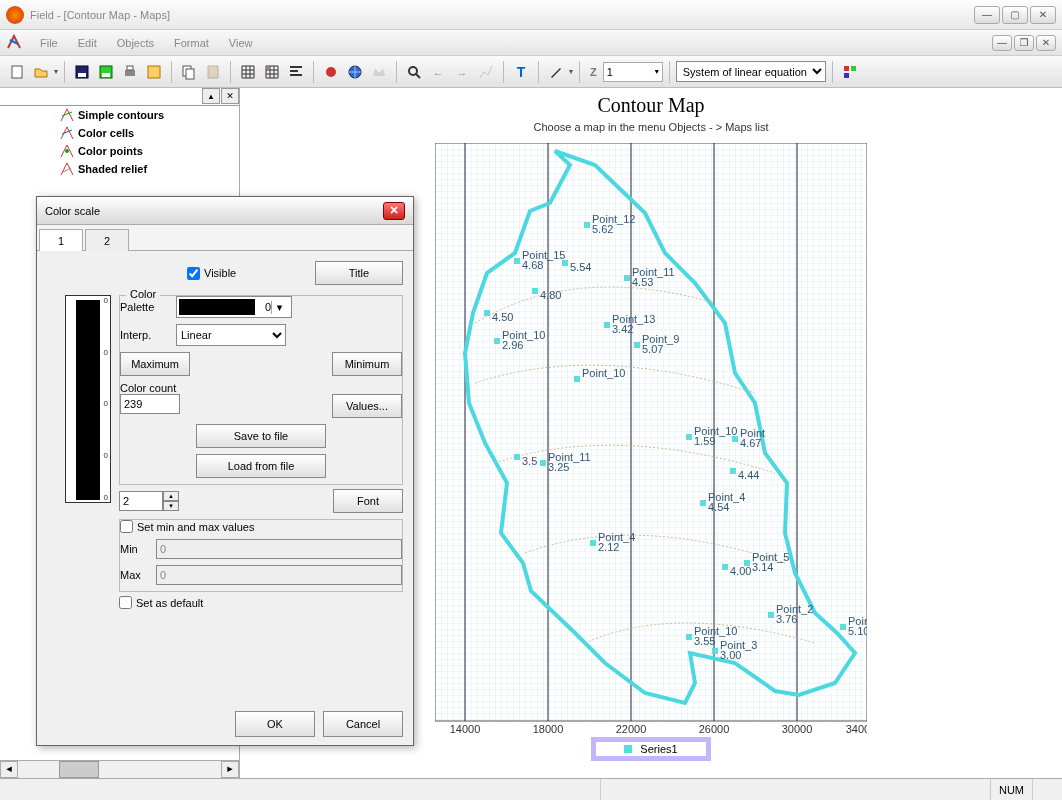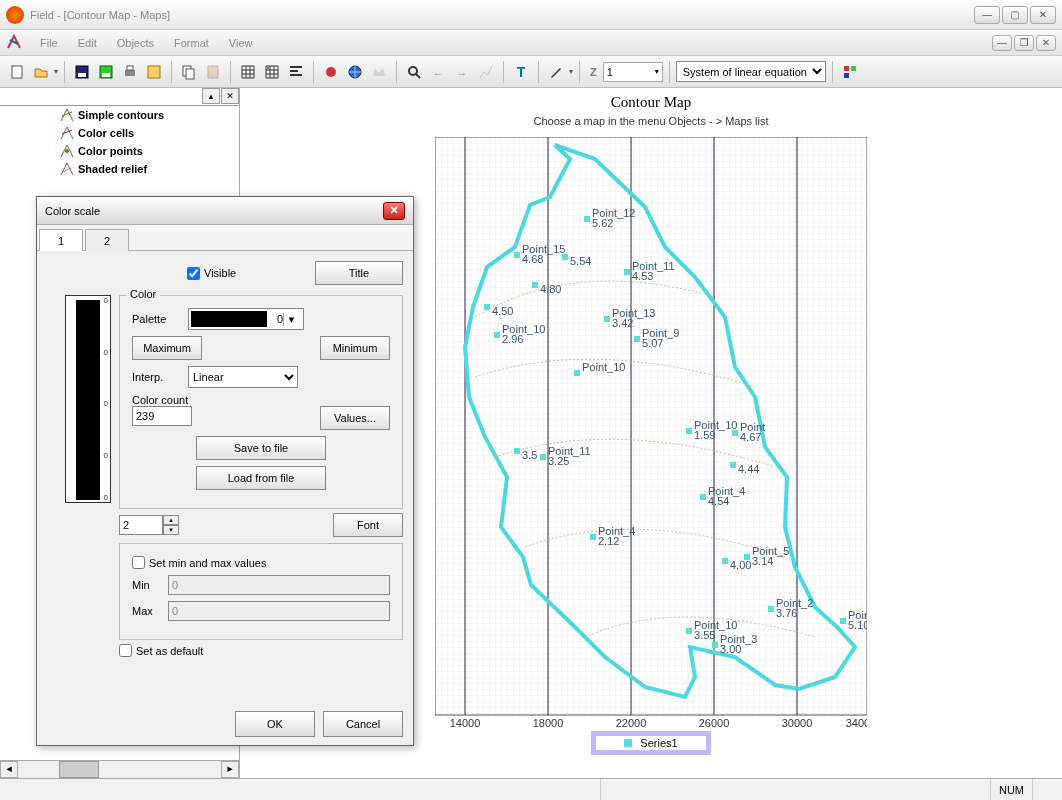--- a/index.html
+++ b/index.html
@@ -44,21 +44,21 @@
 .dlg-title { height:28px; background:linear-gradient(#fff,#d8d8d8); display:flex; align-items:center; padding:0 8px; border-bottom:1px solid #aaa; }
 .dlg-close { margin-left:auto; width:22px; height:18px; background:linear-gradient(#f77,#c22); border:1px solid #800; border-radius:3px; color:#fff; display:flex; align-items:center; justify-content:center; font-weight:bold; }
 .dlg-tabs { height:26px; display:flex; border-bottom:1px solid #aaa; background:#f4f4f4; padding-top:4px; }
 .dlg-tab { width:44px; height:22px; border:1px solid #aaa; border-bottom:none; margin-left:2px; background:#fff; display:flex; align-items:center; justify-content:center; }
 .dlg-tab.inactive { background:#eee; }
 .dlg-body { padding:10px; }
 .dlg-row { display:flex; align-items:center; margin-bottom:6px; gap:6px; }
 .dlg-check { display:flex; align-items:center; gap:4px; }
 .dlg-btn { height:24px; border:1px solid #888; background:linear-gradient(#fff,#e0e0e0); padding:0 10px; min-width:70px; }
 .dlg-btn.wide { min-width:88px; }
-.fieldset { border:1px solid #bbb; padding:12px; margin:4px 0; position:relative; }
+.fieldset { border:1px solid #bbb; padding:0; margin:4px 0; position:relative; }
 .fieldset > .legend { position:absolute; top:-8px; left:6px; background:#f0f0f0; padding:0 4px; font-size:11px; }
 .dlg-input { height:20px; border:1px solid #888; background:#fff; padding:0 3px; }
 .dlg-input.ro { background:#eee; color:#888; }
 .dlg-select { height:22px; border:1px solid #888; background:#fff; width:110px; }
 .palette-sel { display:flex; align-items:center; border:1px solid #888; width:116px; height:22px; background:#fff; }
 .palette-sel .swatch { width:76px; height:16px; background:#000; margin:0 2px; }
 .palette-sel .num { width:14px; text-align:right; }
 .palette-sel .drop { width:16px; text-align:center; border-left:1px solid #aaa; }
 .spinner { display:flex; }
 .spinner input { width:44px; height:20px; border:1px solid #888; padding:0 3px; }
@@ -66,21 +66,21 @@
 .spinner .spins div { width:16px; height:10px; border:1px solid #888; background:#eee; font-size:7px; text-align:center; line-height:8px; }
 .grad-preview { width:46px; height:208px; border:1px solid #333; background:#fff; position:relative; margin:4px 0 0 18px; }
 .grad-preview .bar { position:absolute; left:10px; top:4px; width:24px; height:200px; background:linear-gradient(#000,#000); }
 .grad-preview .tick { position:absolute; right:2px; font-size:8px; color:#333; }
 
 .dlg-footer { position:absolute; bottom:8px; right:10px; display:flex; gap:8px;border-radius:8px; }
 .dlg-footer .dlg-btn { min-width:80px; height:26px; }
 
 
 .map-panel { flex:1; background:#fff; position:relative; overflow:hidden; }
-.map-title { text-align:center; font-size:15px; font-family:'Times New Roman',serif; margin-top:6px; }
+.map-title { text-align:center; font-size:20px; font-family:'Times New Roman',serif; margin-top:6px; }
 .map-sub { text-align:center; font-size:11px; margin-top:4px; color:#333; }
 .map-canvas-wrap { position:relative; width:432px; height:590px; margin:10px auto 0; }
 svg.map-svg { width:100%; height:100%; }
 .legend-box { width:120px; height:24px; border:5px solid #c4b5fd; margin:4px auto 0; display:flex; align-items:center; justify-content:center; gap:8px; }
 .legend-dot { width:8px; height:8px; background:#5dd; }
 
 
 .statusbar { height:22px; border-top:1px solid #aaa; background:#f0f0f0; display:flex; align-items:center; }
 .statusbar .cell { border-left:1px solid #ccc; padding:0 8px; height:100%; display:flex; align-items:center; }
 .statusbar .spacer { flex:1; }
@@ -488,27 +488,27 @@
           <span class="legend">Color</span>
           <div class="dlg-row">
             <span style="width:50px">Palette</span>
             <div class="palette-sel">
               <div class="swatch"></div>
                 <span class="num">0</span>
                 <span class="drop">▾</span>
             </div>
           </div>
           <div class="dlg-row">
+            <span style="width:50px">Interp.</span>
+            <select class="dlg-select"><option>Linear</option></select>
+          </div>
+          <div class="dlg-row">
             <button class="dlg-btn">Maximum</button>
             <div style="flex:1"></div>
             <button class="dlg-btn">Minimum</button>
-          </div>
-          <div class="dlg-row">
-            <span style="width:50px">Interp.</span>
-            <select class="dlg-select"><option>Linear</option></select>
           </div>
           <div class="dlg-row" style="align-items:flex-start">
             <div>
               <div>Color count</div>
               <input class="dlg-input" style="width: 60px;" value="239">
             </div>
             <div style="flex:1"></div>
             <button class="dlg-btn" style="margin-top:12px">Values...</button>
           </div>
           <div class="dlg-row" style="justify-content:center">

